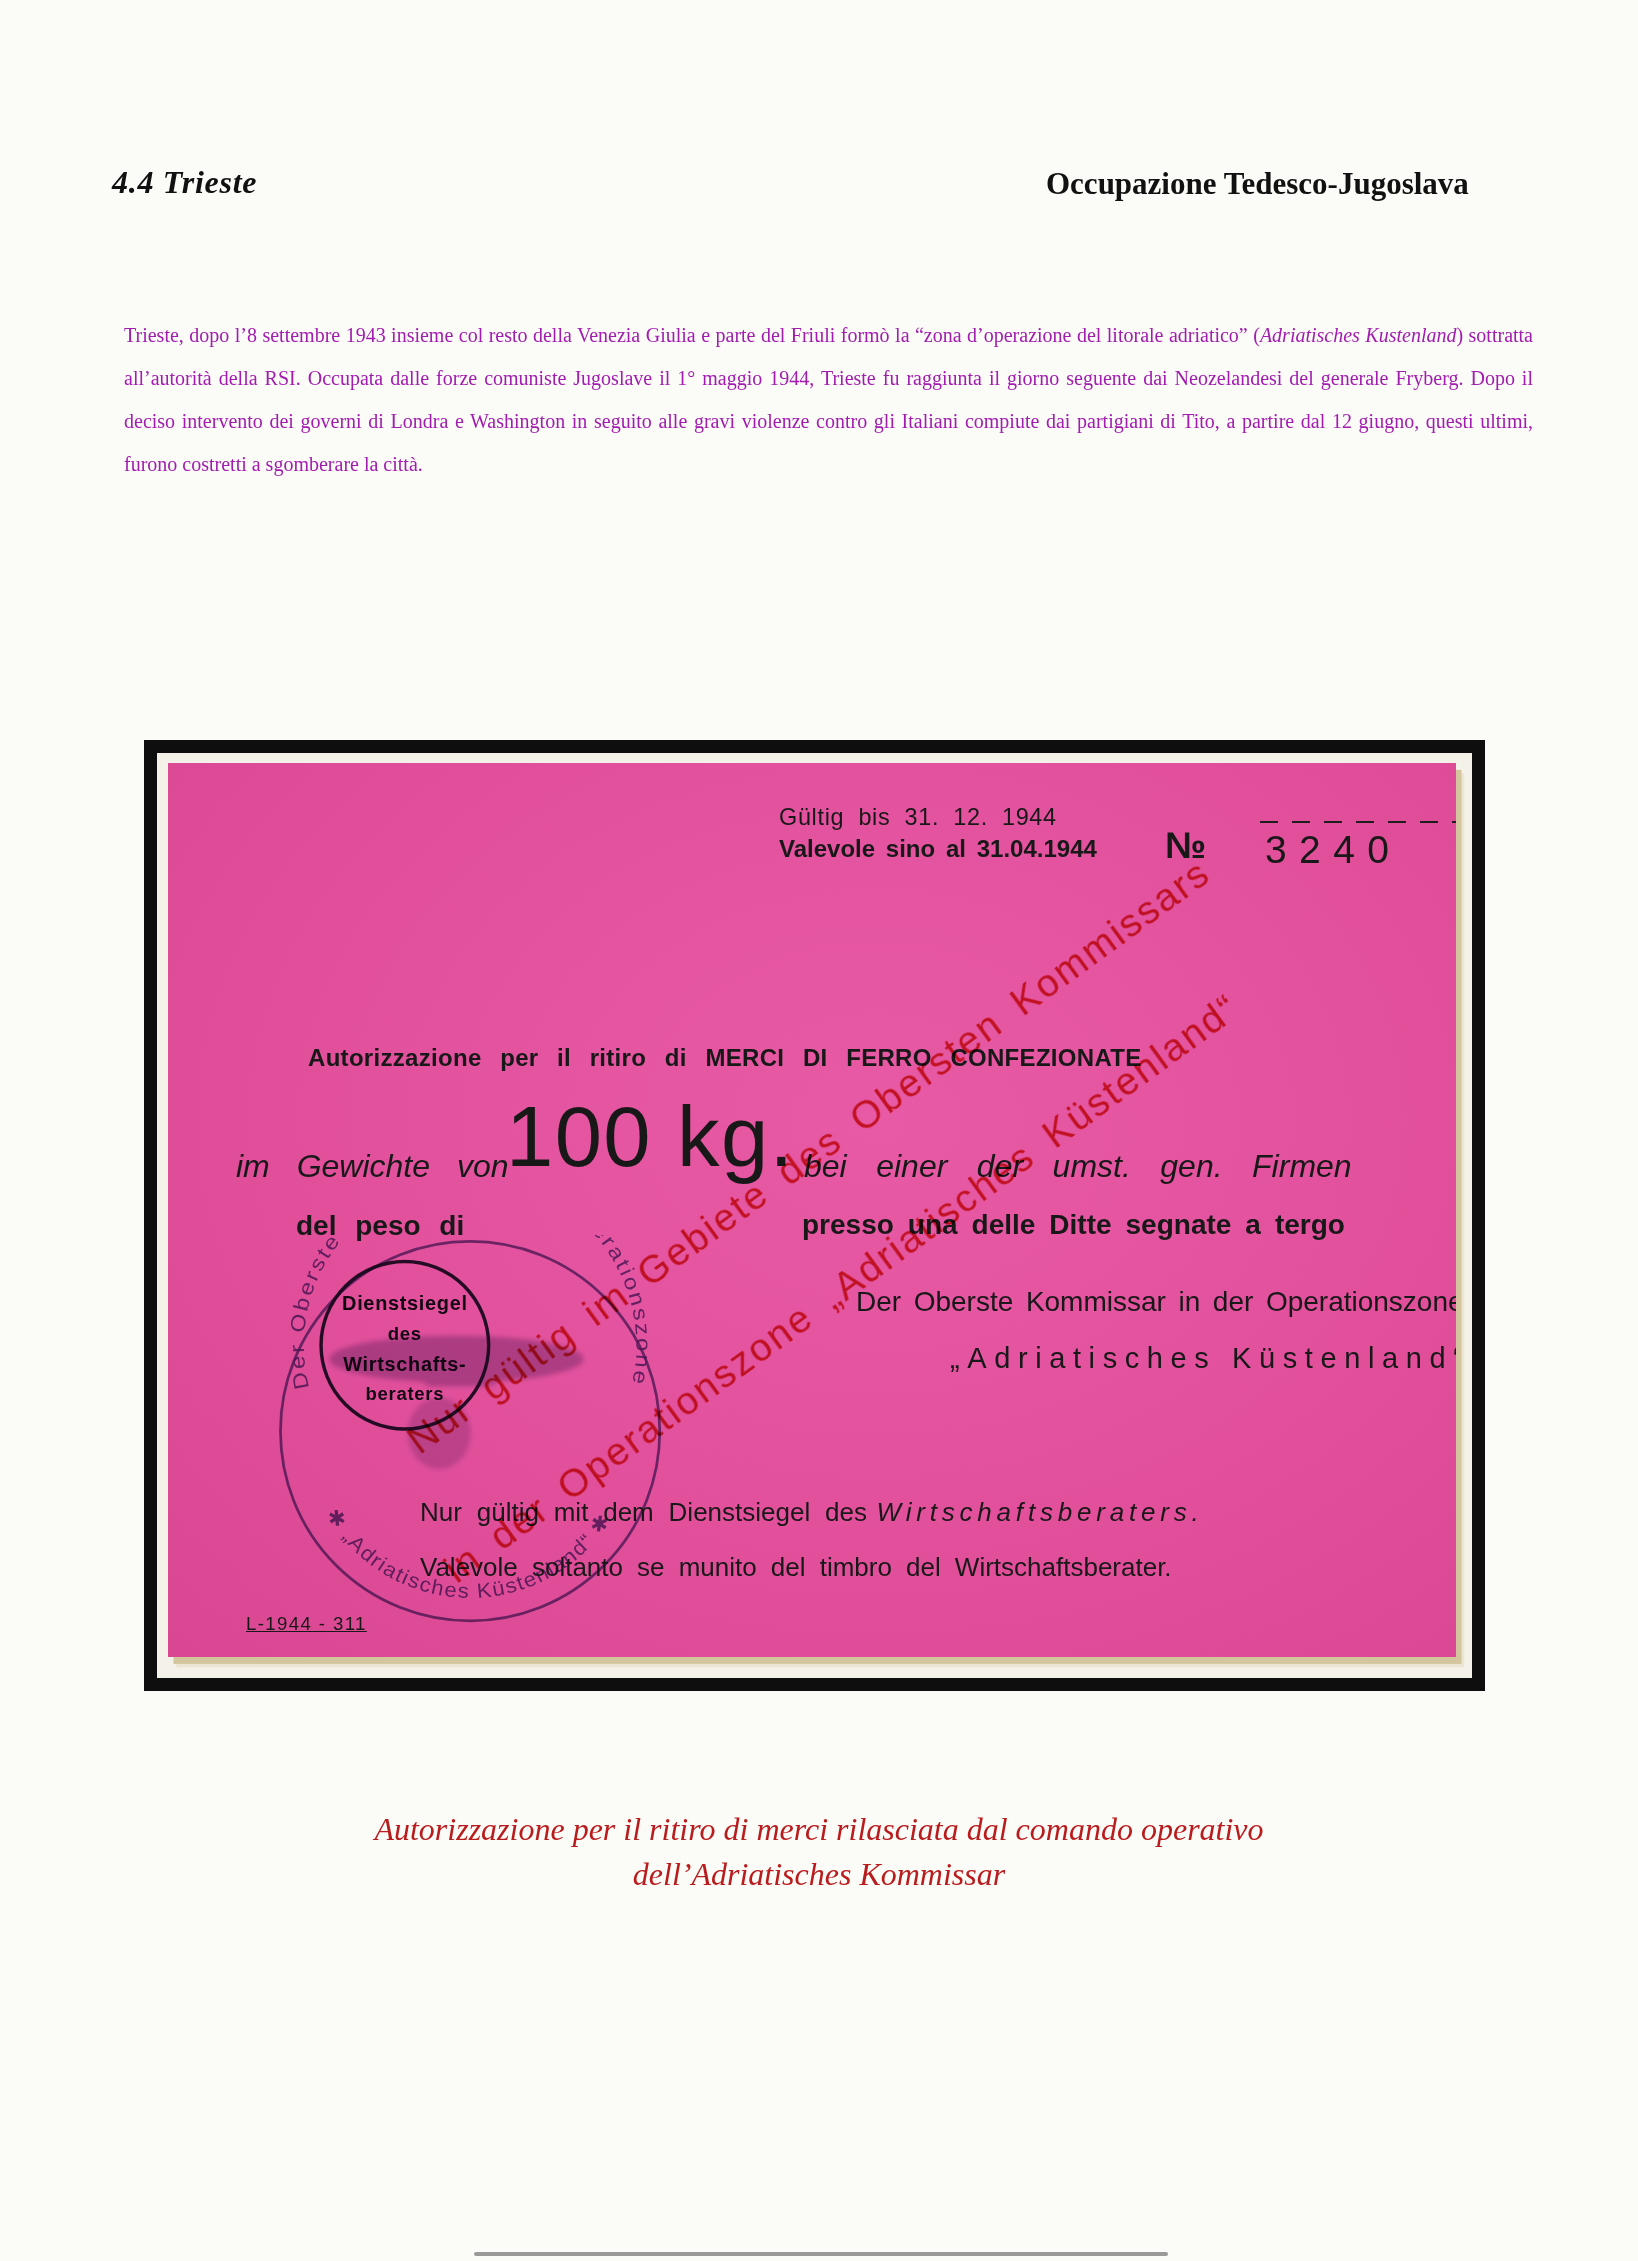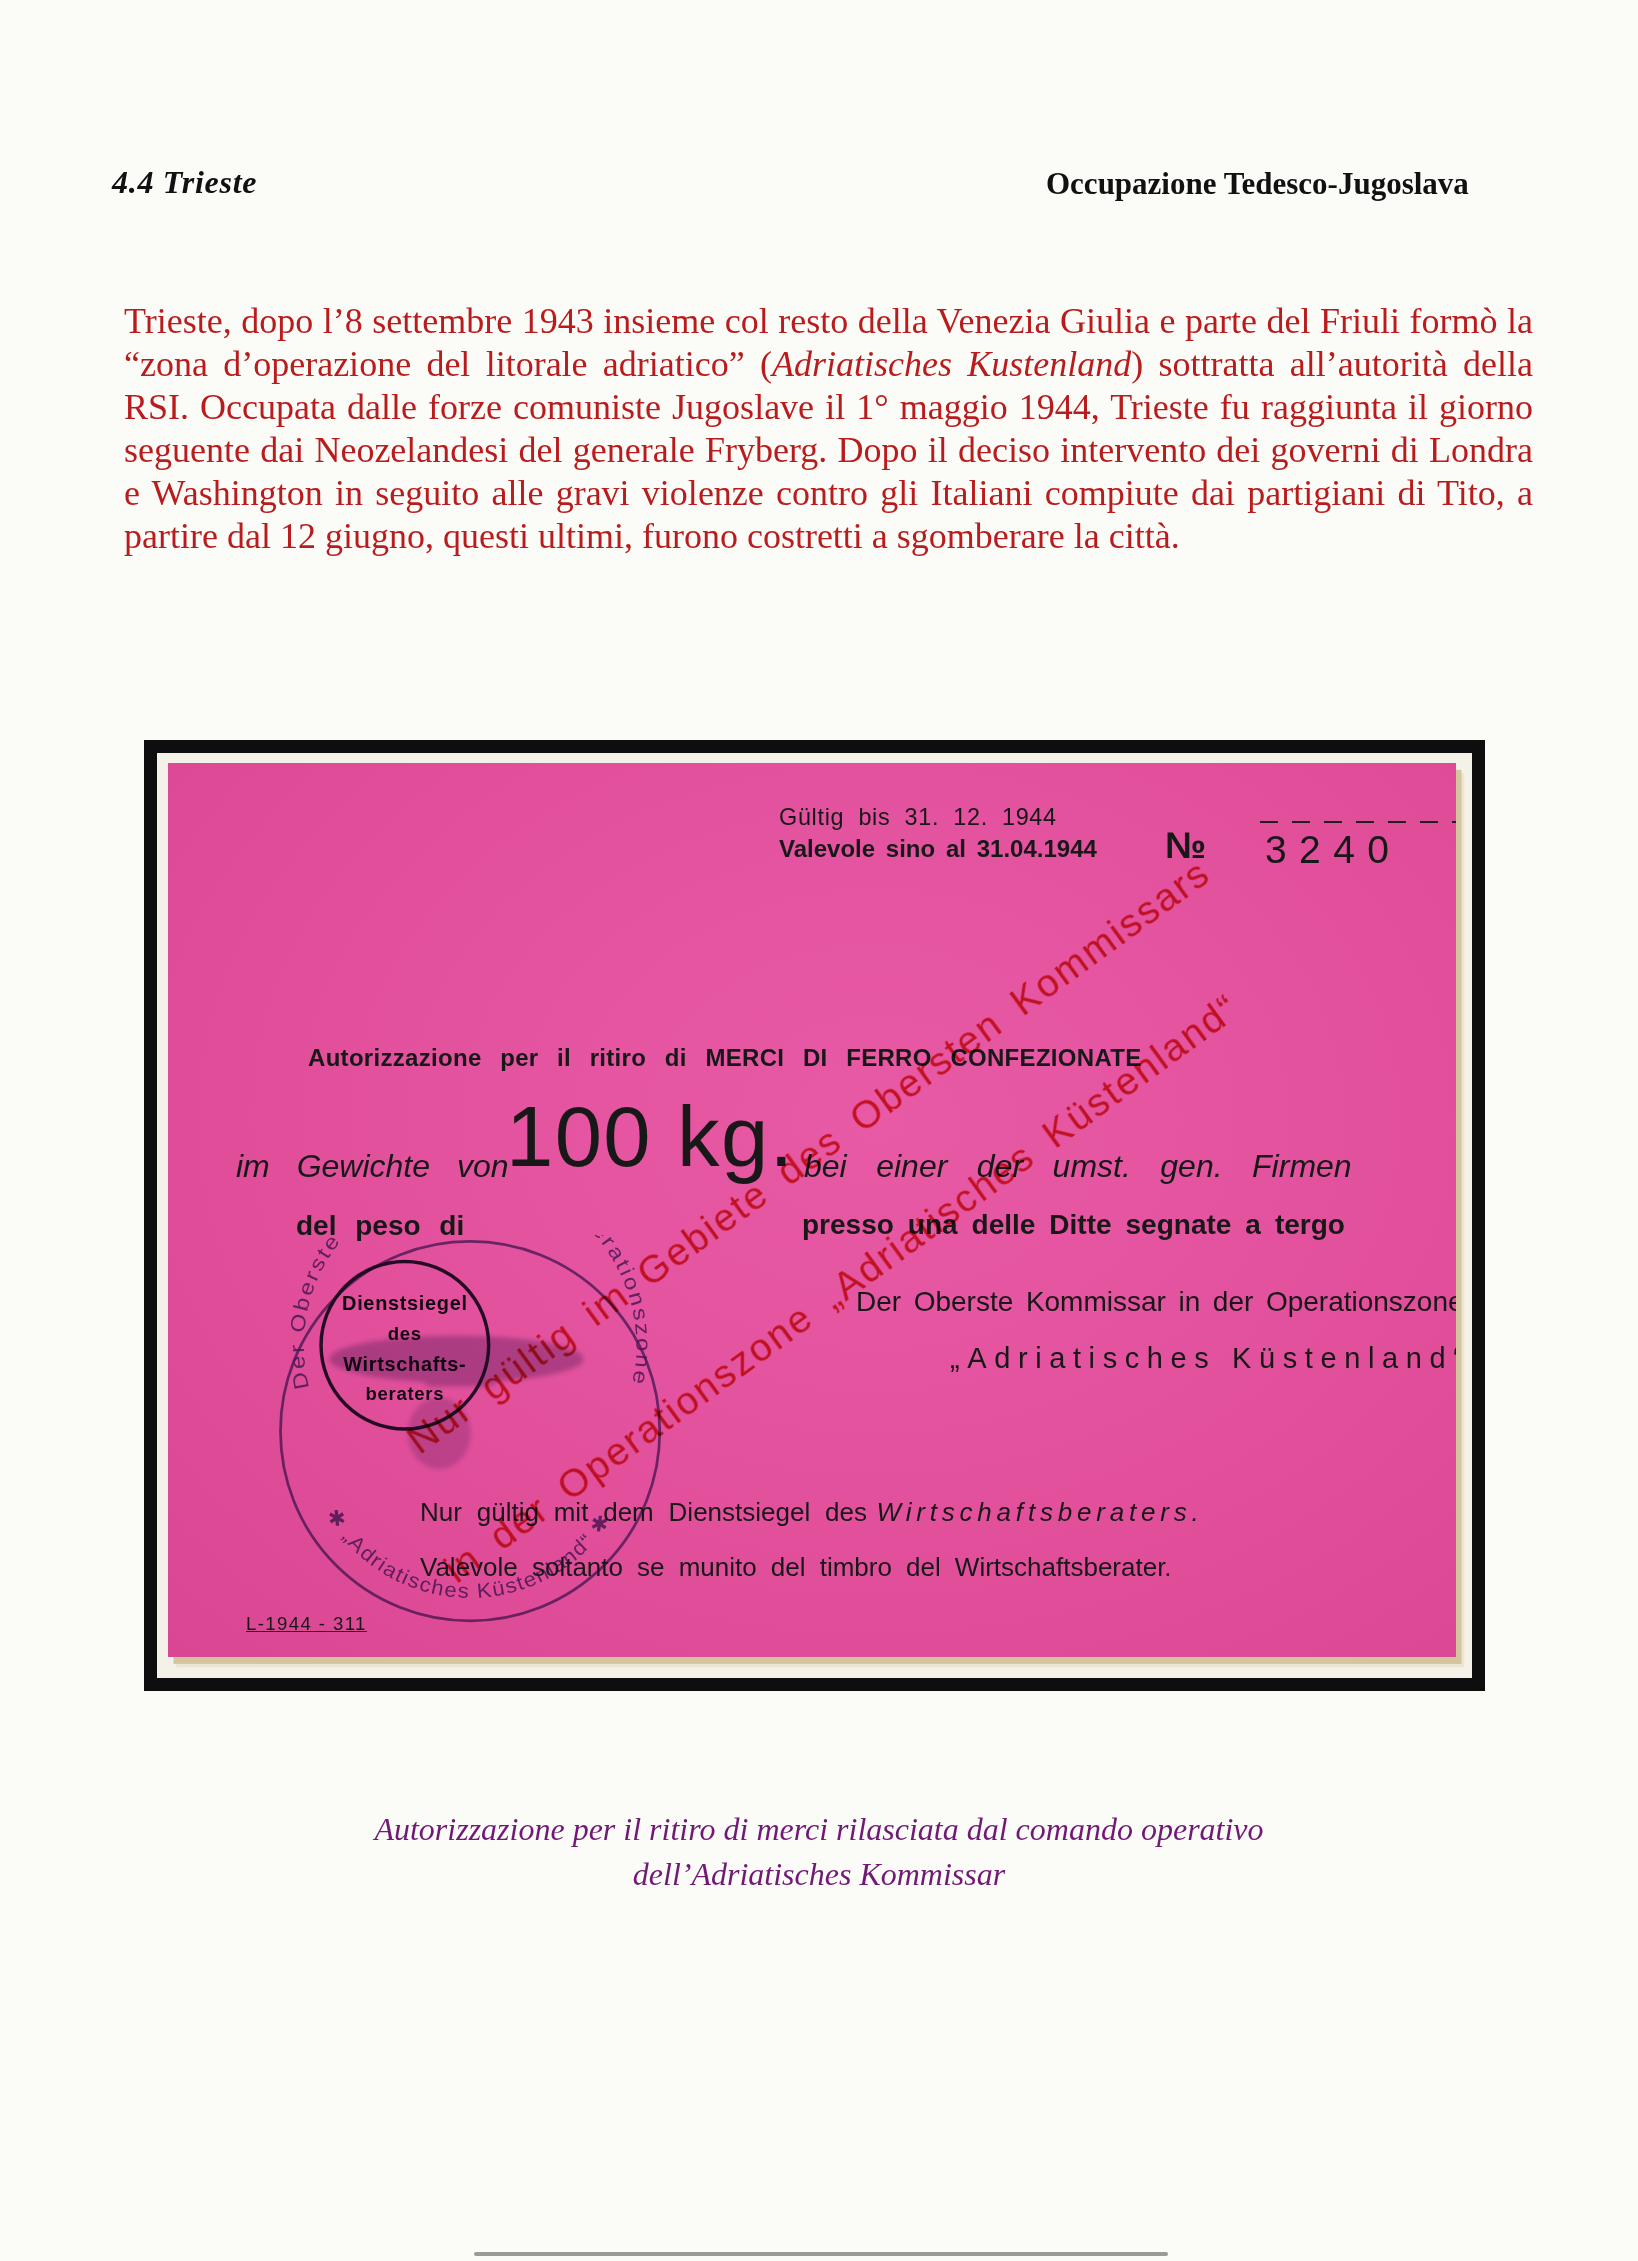--- a/index.html
+++ b/index.html
@@ -5,22 +5,22 @@
   html,body{margin:0;padding:0;background:#e8e8e6;}
   .page{position:relative;width:1638px;height:2261px;background:#fbfbf8;overflow:hidden;
         font-family:"Liberation Serif",serif;color:#111;}
   .abs{position:absolute;white-space:nowrap;}
 
   
   .hdr-left{left:112px;top:164px;font-size:32px;font-weight:bold;letter-spacing:0.7px;font-style:italic;}
   .hdr-right{left:1046px;top:166px;font-size:31px;font-weight:bold;}
 
   
-  .para{position:absolute;left:124px;top:300px;width:1409px;font-size:36px;line-height:43px;
-        text-align:justify;white-space:normal;color:#b91c1c;}
+  .para{position:absolute;left:124px;top:314px;width:1409px;font-size:20px;line-height:43px;
+        text-align:justify;white-space:normal;color:#a21caf;}
   .para .it{font-style:italic;}
 
   
   .figure-frame{position:absolute;left:144px;top:740px;width:1315px;height:925px;
         border:13.8px solid #0e0e0e;background:#f4f1e9;}
   .card{position:absolute;left:11px;top:9.6px;width:1288px;height:894px;background:#e2509c;
         background:radial-gradient(ellipse at 55% 40%, #e85aa5 0%, #e2509c 55%, #d94792 100%);
         overflow:hidden;box-shadow:5.5px 6.9px 0 0 #d3c69e, 8.3px 10.3px 0 0 #ece5d3;}
 
   
@@ -60,21 +60,21 @@
 
   
   .red-line{z-index:4;color:#d42429;font-family:"Liberation Sans","DejaVu Sans",sans-serif;
         font-size:39px;letter-spacing:2.1px;word-spacing:8.3px;opacity:.95;
         transform-origin:0 0;transform:rotate(-36deg);mix-blend-mode:multiply;}
   .red-1{left:231px;top:664px;}
   .red-2{left:268px;top:793px;}
 
   
   .caption{position:absolute;left:0;right:0;top:1807px;text-align:center;font-style:italic;
-        font-size:32px;line-height:45px;color:#701a75;}
+        font-size:32px;line-height:45px;color:#b91c1c;}
 
   .scan-edge{position:absolute;left:474px;top:2252px;width:694px;height:4.1px;background:#4a4a4a;
         opacity:.55;border-radius:2.1px;}
 </style>
 </head>
 <body>
 
 <div class="page">
 
   <div class="abs hdr-left">4.4  Trieste</div>

